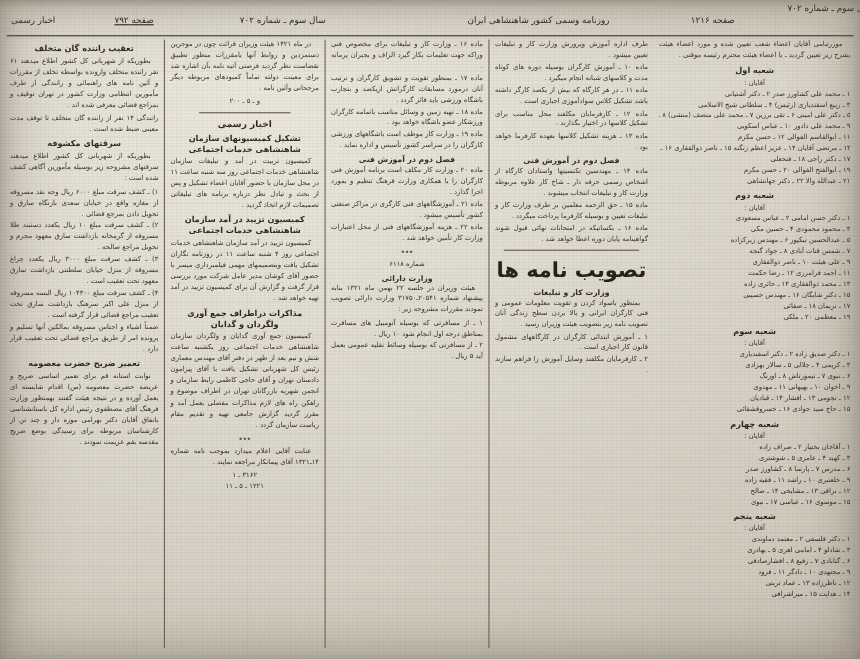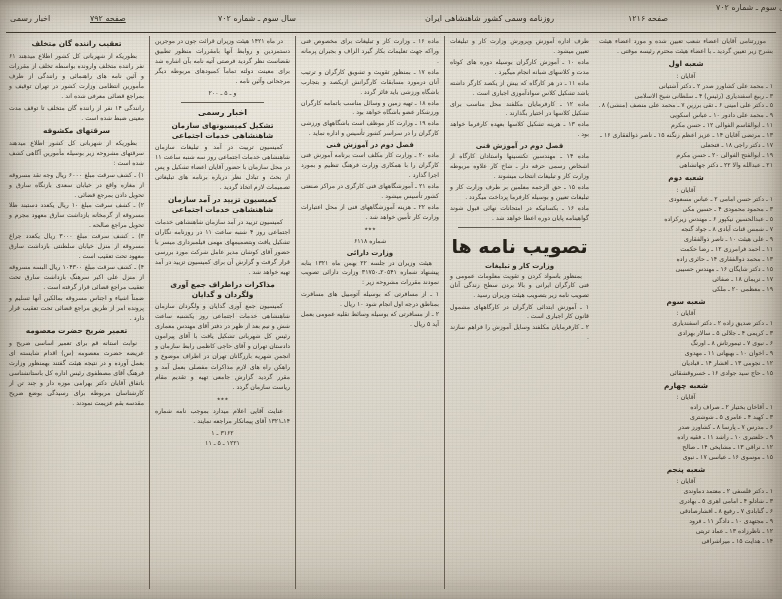--- a/index.html
+++ b/index.html
@@ -137,21 +137,21 @@
 <body>
 
 <div id="paper"></div>
 <div id="grain"></div>
 <div id="topedge"></div>
 
 <div id="sheet">
 
   <div class="masthead">
     <span class="mh-cell" style="left:10px;top:2px;">اخبار رسمی</span>
-    <span class="mh-cell" style="left:90px;top:2px;text-decoration:underline;">صفحه ۷۹۲</span>
+    <span class="mh-cell" style="left:104px;top:2px;text-decoration:underline;">صفحه ۷۹۲</span>
     <span class="mh-cell" style="left:218px;top:2px;">سال سوم ـ شماره ۷۰۲</span>
     <span class="mh-cell" style="left:425px;top:2px;font-weight:normal;">روزنامه وسمی کشور شاهنشاهی ایران</span>
     <span class="mh-cell" style="left:628px;top:2px;text-align:right;">صفحه ۱۲۱۶</span>
     <span class="mh-cell" style="left:716px;top:-9px;">سال سوم ـ شماره ۷۰۲</span>
   </div>
   <div class="rule" style="top:32px;"></div>
 
   <div class="cols">
 
     <div class="col c5">

